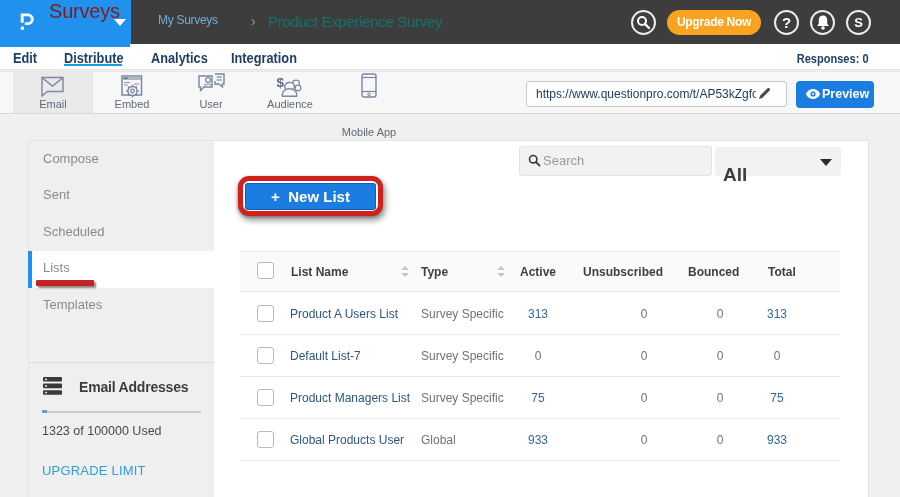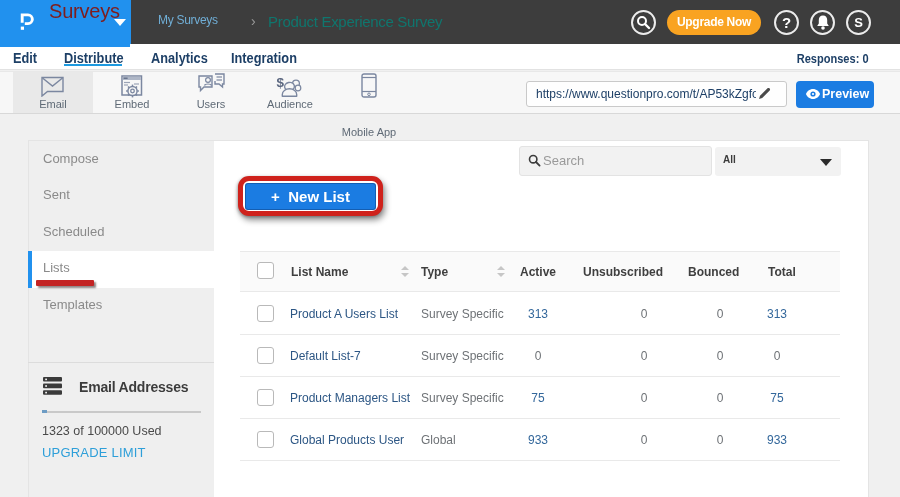--- a/index.html
+++ b/index.html
@@ -36,27 +36,27 @@
 #card { position:absolute; left:28px; top:140px; width:841px; height:357px; background:#fff; border:1px solid #e4e4e4; border-bottom:none; }
 #sidebar { position:absolute; left:28px; top:140px; width:186px; height:357px; background:#efefef; border-left:1px solid #e4e4e4; border-top:1px solid #e4e4e4; }
 .sideitem { position:absolute; left:43px; color:#8a8a8a; font-size:13px; }
 #activeitem { position:absolute; left:28px; top:251px; width:187px; height:36.5px; background:#fff; border-left:4.5px solid #2191ee; }
 #redunder { position:absolute; left:36px; top:280px; width:58px; height:6px; background:#c32222; border-radius:1px; box-shadow:2px 2px 2px rgba(50,30,30,0.55); }
 #sidediv { position:absolute; left:28px; top:362px; width:186px; height:1px; background:#dcdcdc; }
 #ea-title { position:absolute; left:79px; top:379px; color:#3c3c3c; font-size:14px; font-weight:bold; letter-spacing:-0.2px; }
 #progress { position:absolute; left:42px; top:411px; width:159px; height:2px; background:#c9c9c9; }
 #progressblue { position:absolute; left:42px; top:410px; width:5px; height:3px; background:#6d9cc4; }
 #used { position:absolute; left:42px; top:424px; color:#4a4a4a; font-size:12.5px; }
-#upglimit { position:absolute; left:42px; top:445px; color:#2e9fd9; font-size:13px; letter-spacing:0.2px; }
+#upglimit { position:absolute; left:42px; top:463px; color:#2e9fd9; font-size:13px; letter-spacing:0.2px; }
 
 
 #searchbox { position:absolute; left:519px; top:146px; width:193px; height:30px; background:#f2f2f2; border:1px solid #e3e3e3; border-radius:3px; }
 #searchph { position:absolute; left:543px; top:153px; color:#9a9a9a; font-size:13px; }
 #alldd { position:absolute; left:715px; top:147px; width:126px; height:29px; background:#f2f2f2; border-radius:3px; }
-#alltext { position:absolute; left:723px; top:154px; color:#3c3c3c; font-size:10px; font-weight:bold; }
+#alltext { position:absolute; left:723px; top:164px; color:#3c3c3c; font-size:19px; font-weight:bold; }
 #allcaret { position:absolute; left:820px; top:159px; width:0; height:0; border-left:6px solid transparent; border-right:6px solid transparent; border-top:7px solid #2b2b2b; }
 #redbox { position:absolute; left:238px; top:176px; width:145px; height:40px; border:5px solid #cf221c; border-radius:11px; background:#fff; box-shadow:2px 4px 6px rgba(0,0,0,0.45), -1px 1px 3px rgba(0,0,0,0.25); }
 #newlist { position:absolute; left:245px; top:183px; width:131px; height:27px; background:#1b7ce2; border-radius:3px; color:#fff; font-size:15px; font-weight:bold; text-align:center; line-height:27px; box-shadow:inset 0 0 0 1px rgba(10,40,90,0.35); }
 
 
 #thead { position:absolute; left:240px; top:251px; width:600px; height:41px; background:#fafafa; border-top:1px solid #e9e9e9; border-bottom:1px solid #e9e9e9; }
 .hcell { position:absolute; top:265px; color:#3f3f3f; font-size:12px; font-weight:bold; }
 .cb { position:absolute; width:17px; height:17px; background:#fff; border:1px solid #b9b9b9; border-radius:3px; }
 .rowline { position:absolute; left:240px; width:600px; height:1px; background:#e9e9e9; }
 .lname { position:absolute; left:290px; color:#2c5684; font-size:12px; }
@@ -146,21 +146,21 @@
   <path d="M6.3,23.2 v-1.8 a7.2,5.6 0 0 1 14.4,0 v1.8 Z" fill="#f7f7f7" stroke="#7b87a0" stroke-width="1.4" stroke-linejoin="round"></path>
 </svg>
 <svg class="abs" style="left:361px; top:73px;" width="16" height="25" viewBox="0 0 16 25">
   <rect x="1" y="1" width="14" height="23" rx="2" fill="none" stroke="#7b87a0" stroke-width="1.4"></rect>
   <line x1="1" y1="4.5" x2="15" y2="4.5" stroke="#7b87a0" stroke-width="1.2"></line>
   <line x1="1" y1="18.5" x2="15" y2="18.5" stroke="#7b87a0" stroke-width="1.2"></line>
   <circle cx="8" cy="21.3" r="1.3" fill="none" stroke="#7b87a0" stroke-width="1"></circle>
 </svg>
 <div class="toollabel" style="left:3px;">Email</div>
 <div class="toollabel" style="left:82px;">Embed</div>
-<div class="toollabel" style="left:161px;">Users</div>
+<div class="toollabel" style="left:161px;">User</div>
 <div class="toollabel" style="left:240px;">Audience</div>
 <div class="toollabel" style="left:319px;margin-top:28px;">Mobile App</div>
 <div id="urlinput"></div>
 <div id="urltext">https://www.questionpro.com/t/AP53kZgfoF</div>
 <svg class="abs" style="left:757px; top:86px;" width="15" height="15" viewBox="0 0 15 15">
   <path d="M2,13 L3,9.8 L10.5,2.3 C11,1.8 11.9,1.8 12.4,2.3 L12.7,2.6 C13.2,3.1 13.2,4 12.7,4.5 L5.2,12 Z" fill="#4a4a4a"></path>
 </svg>
 <div id="previewbtn">
     <span>Preview</span>
   </div>

